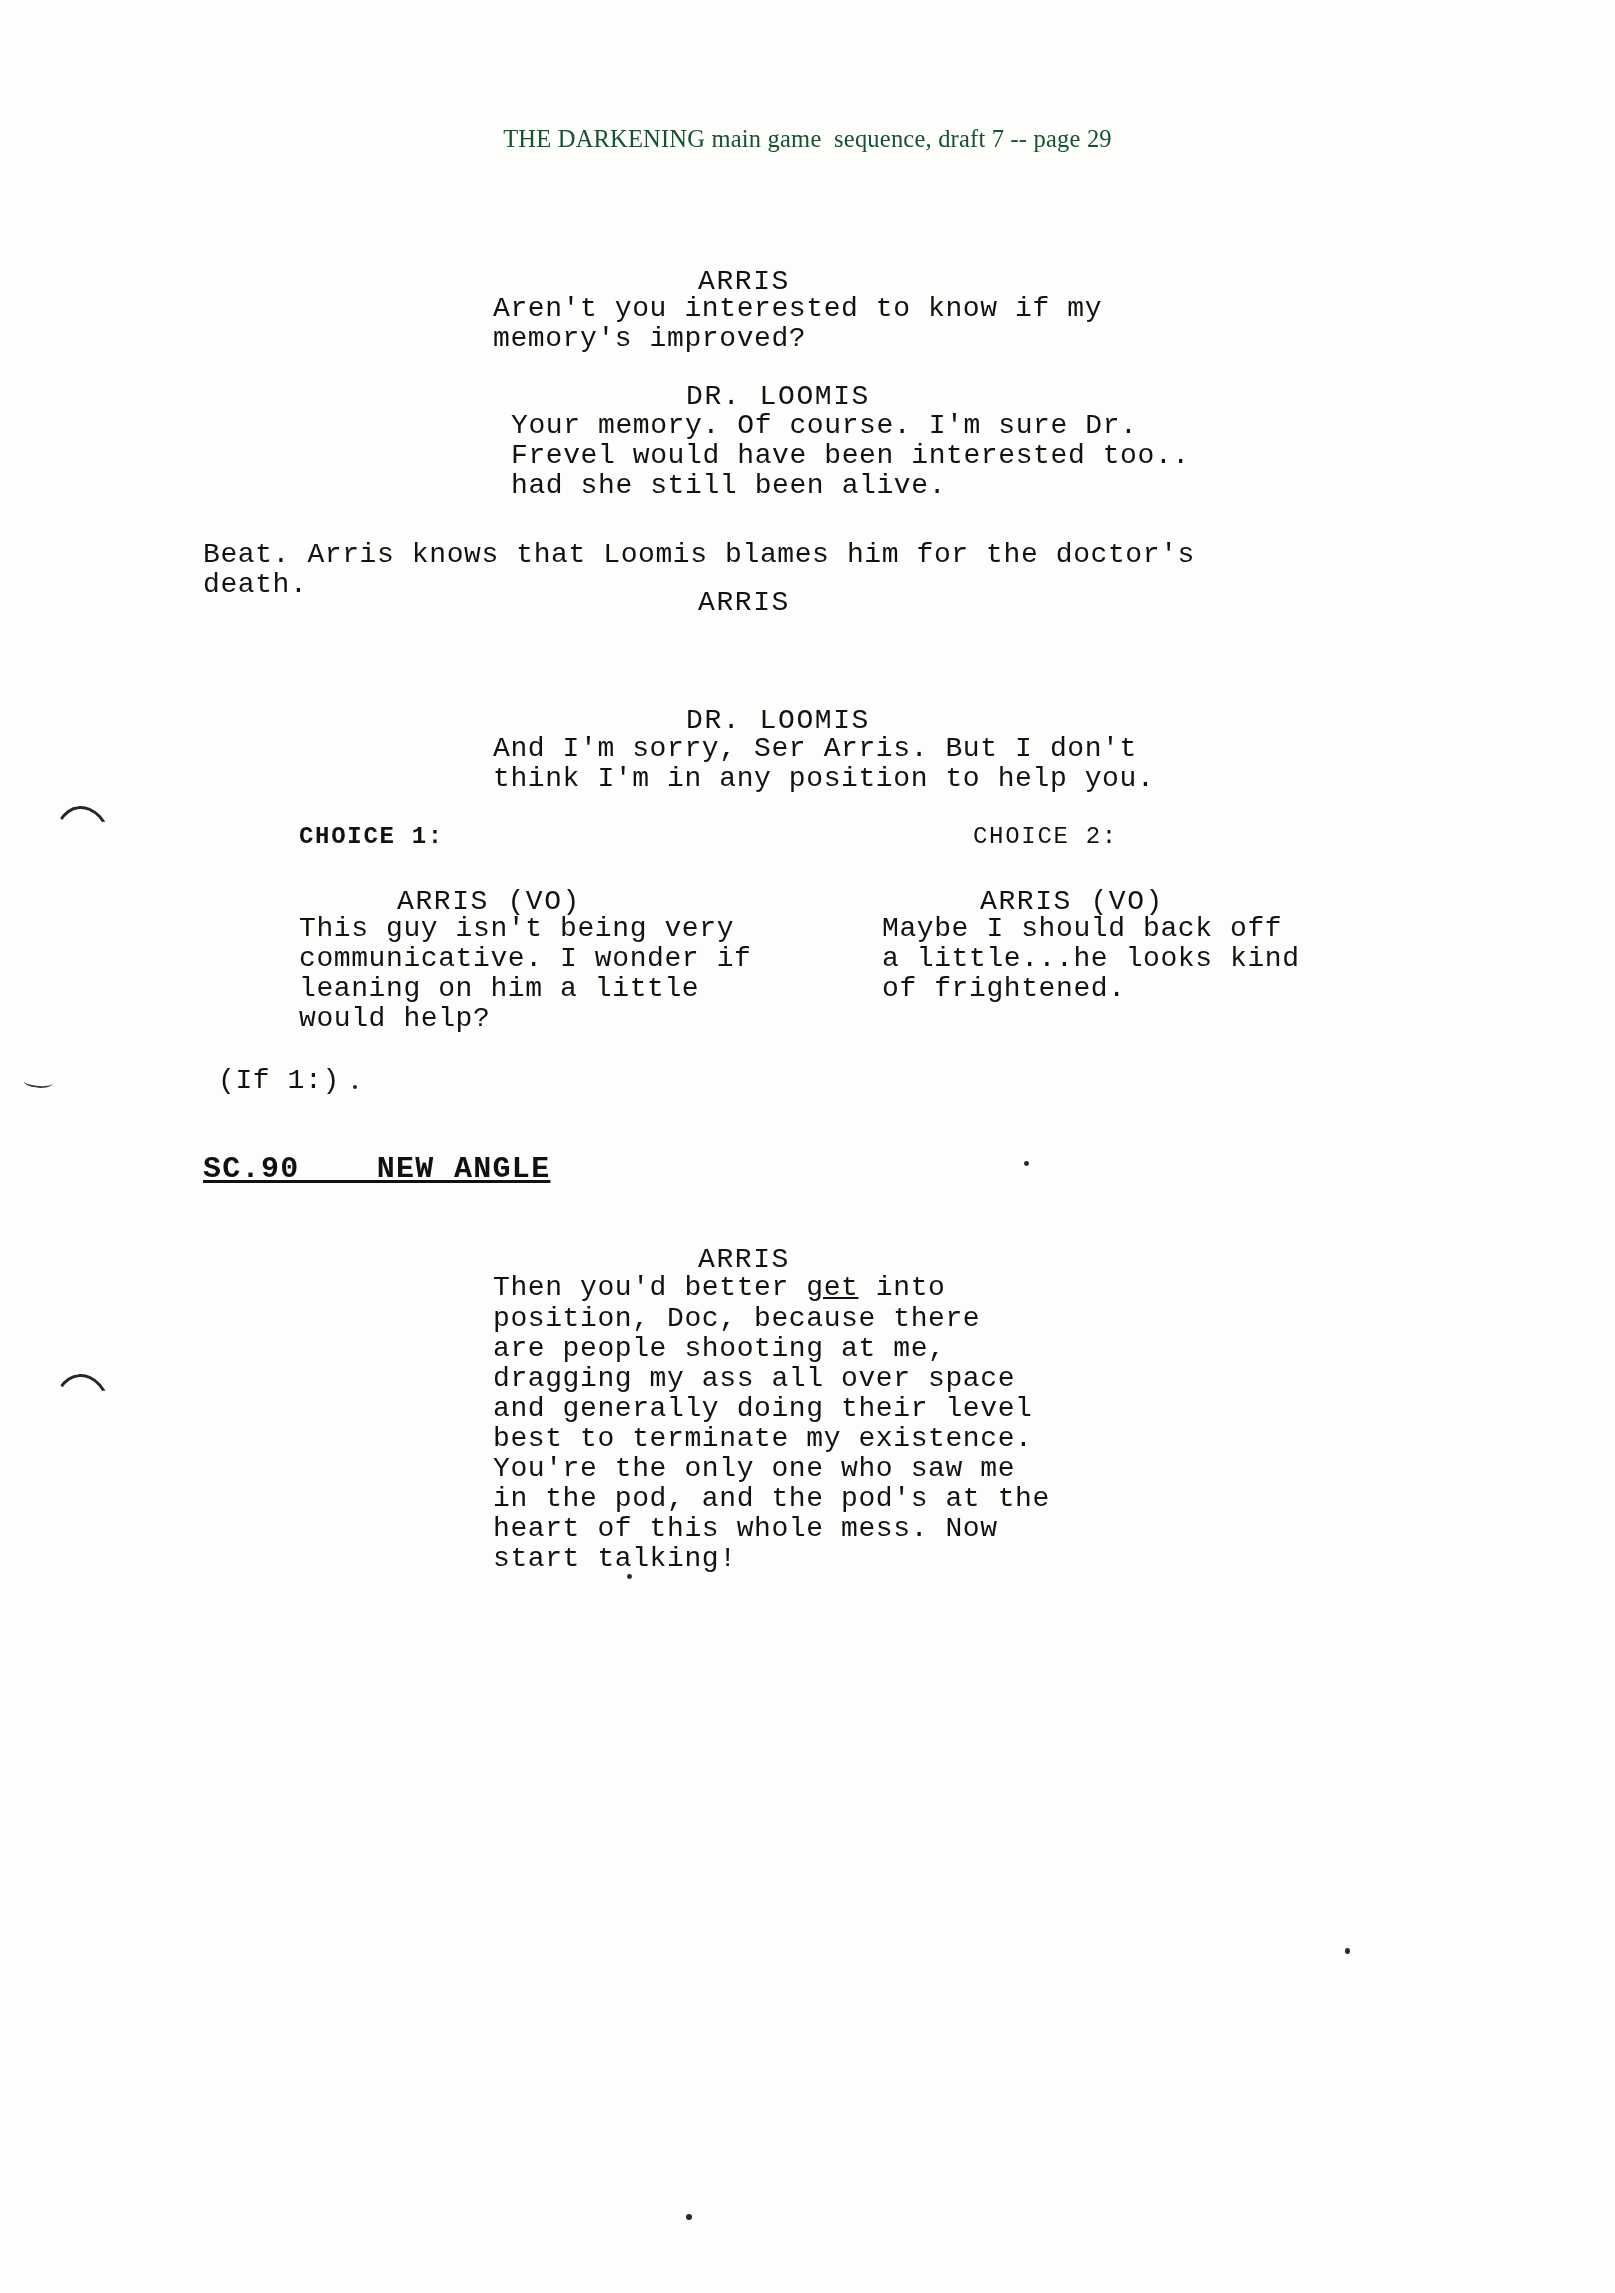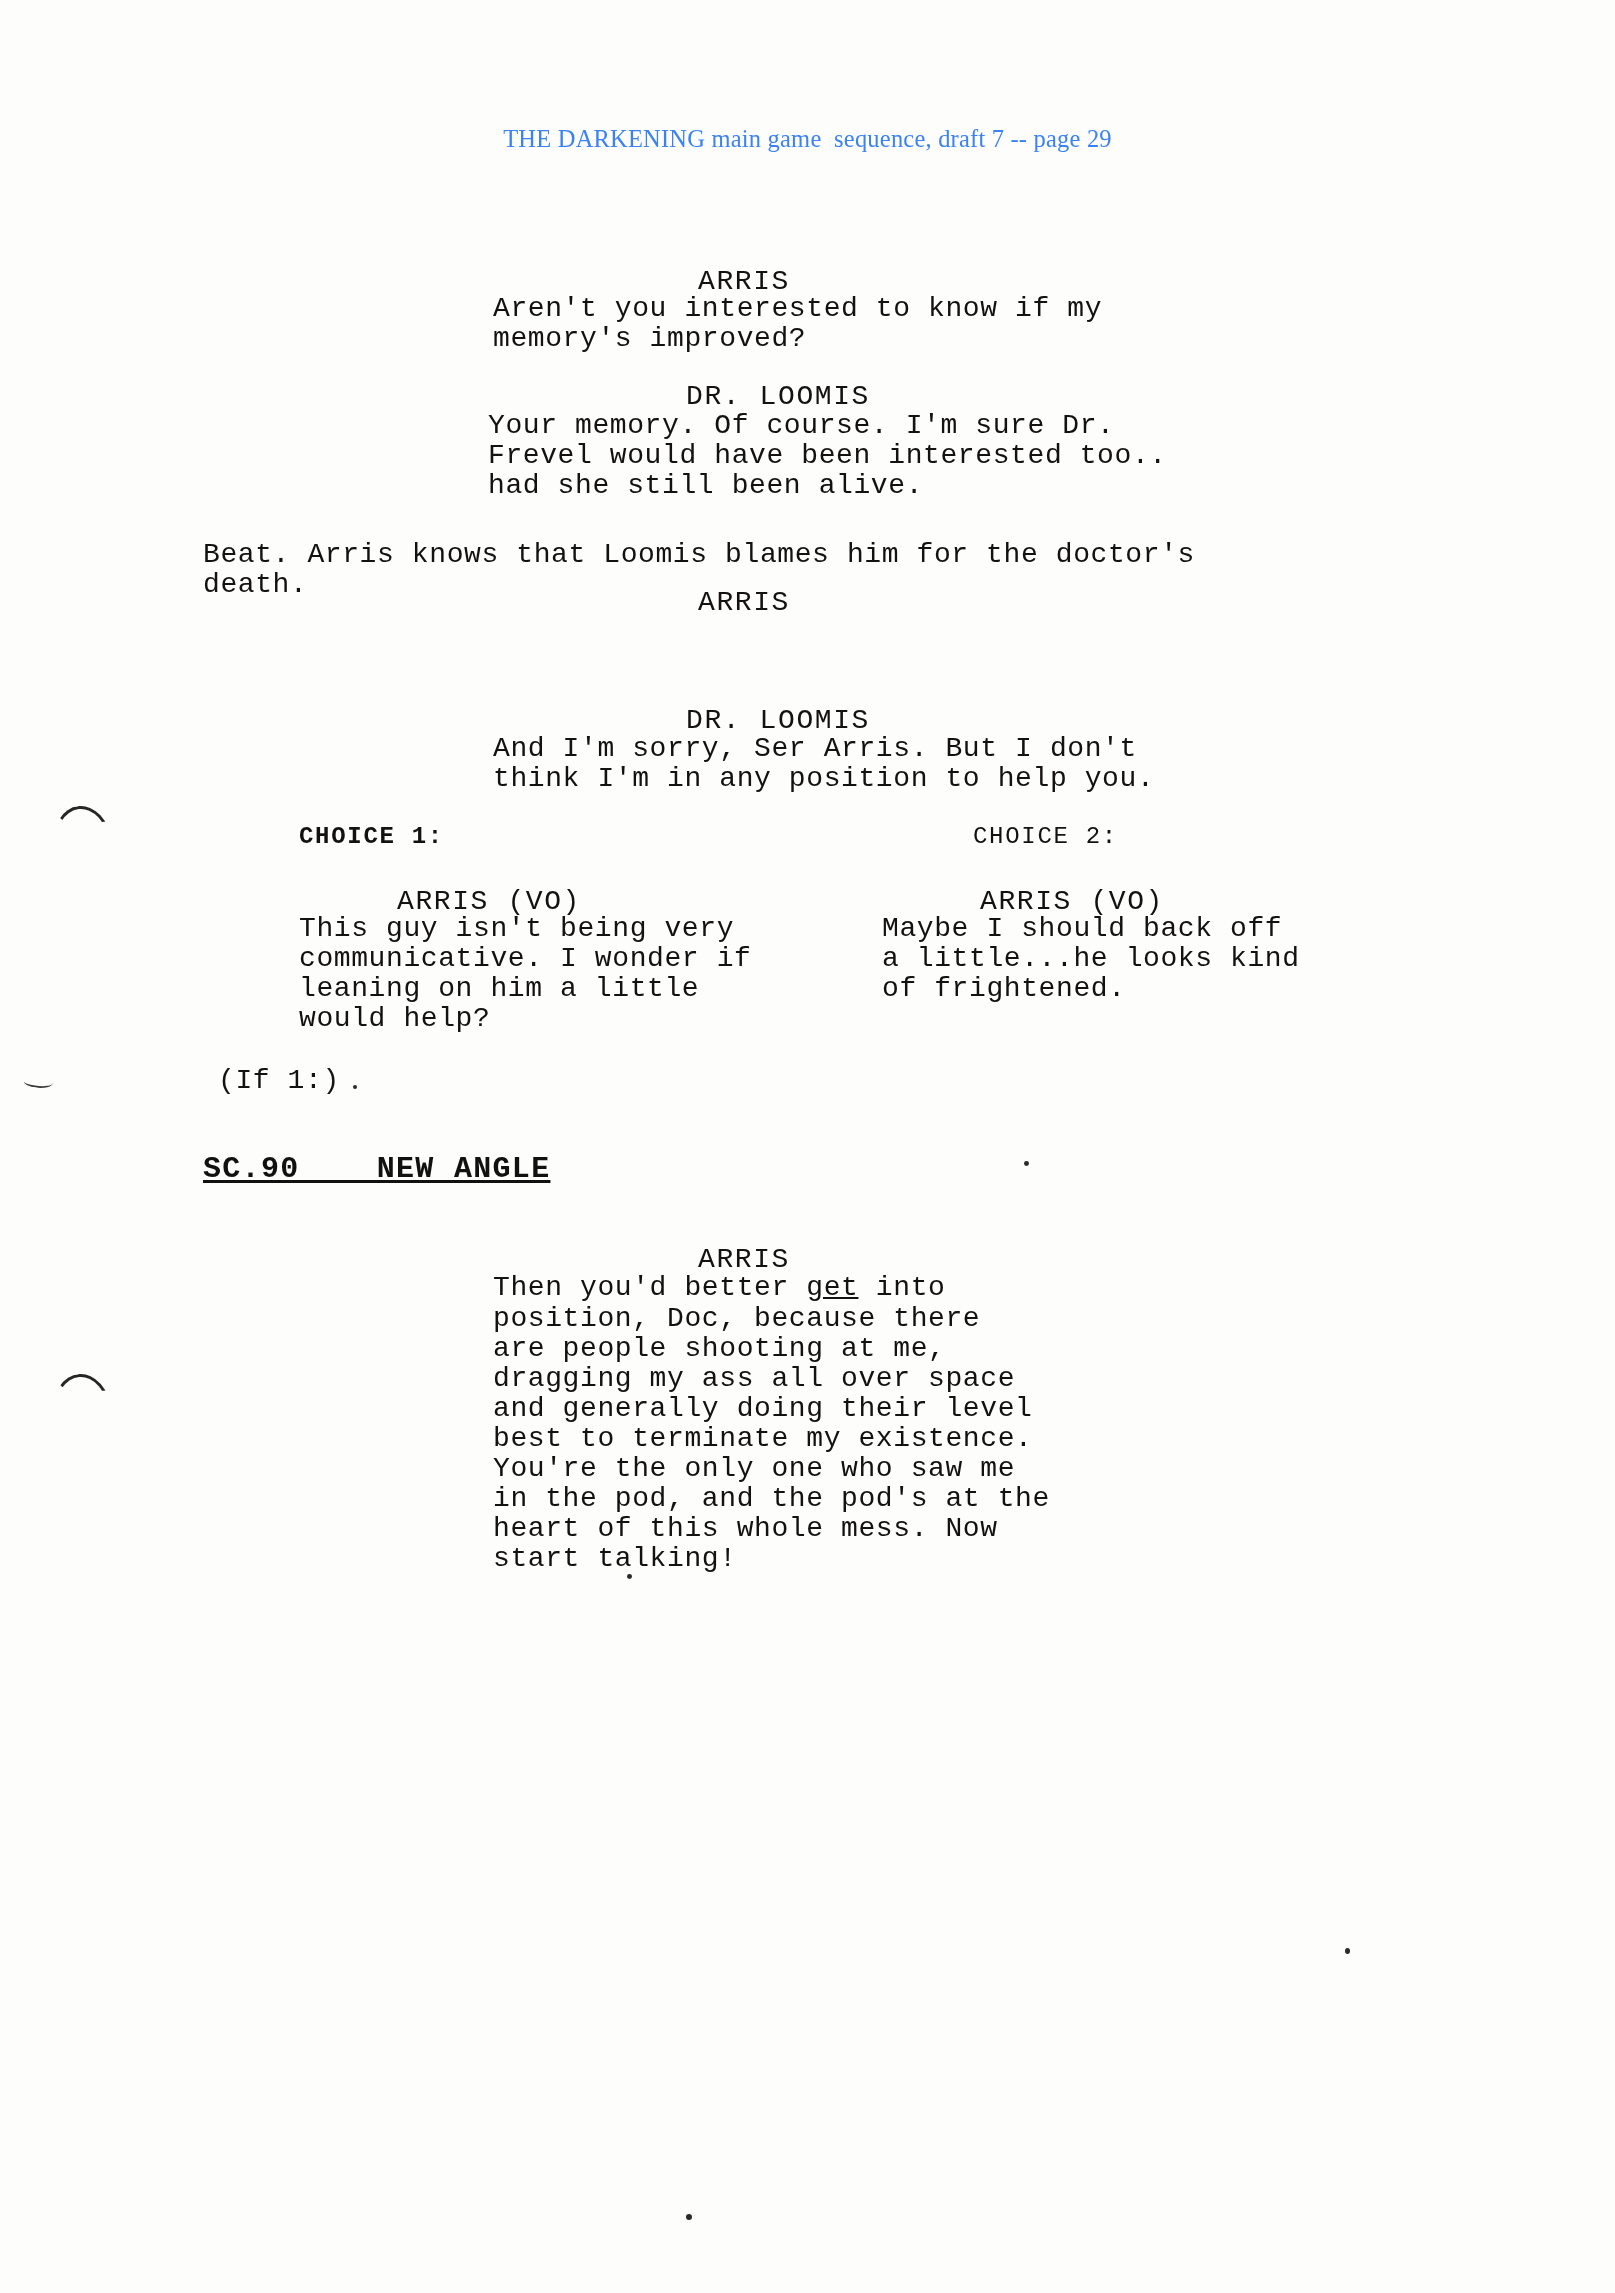--- a/index.html
+++ b/index.html
@@ -24,21 +24,21 @@
   
   .header {
     position: absolute;
     top: 125px;
     left: 0;
     width: 100%;
     text-align: center;
     font-family: "Liberation Serif", serif;
     font-size: 24.5px;
     letter-spacing: 0.2px;
-    color: #3b82f6;
+    color: #14532d;
     white-space: pre;
   }
 
   
   .blk {
     position: absolute;
     white-space: pre;
     font-family: "Liberation Mono", monospace;
     font-size: 28px;
     line-height: 30px;
@@ -108,21 +108,21 @@
 
 <div class="page">
 
   <div class="header">THE DARKENING main game  sequence, draft 7 -- page 29</div>
 
   <div class="blk cue" style="top:267px; left:698px;">ARRIS</div>
   <div class="blk" style="top:294px; left:493px;">Aren't you interested to know if my
 memory's improved?</div>
 
   <div class="blk cue" style="top:382px; left:686px;">DR. LOOMIS</div>
-  <div class="blk" style="top:411px; left:488px;">Your memory. Of course. I'm sure Dr.
+  <div class="blk" style="top:411px; left:511px;">Your memory. Of course. I'm sure Dr.
 Frevel would have been interested too..
 had she still been alive.</div>
 
   <div class="blk narr" style="top:499px; left:203px;margin-top:41px;">Beat. Arris knows that Loomis blames him for the doctor's
 death.</div>
 
   <div class="blk cue" style="top:588px; left:698px;">ARRIS</div>
 
   <div class="blk cue" style="top:706px; left:686px;">DR. LOOMIS</div>
   <div class="blk" style="top:734px; left:493px;">And I'm sorry, Ser Arris. But I don't

